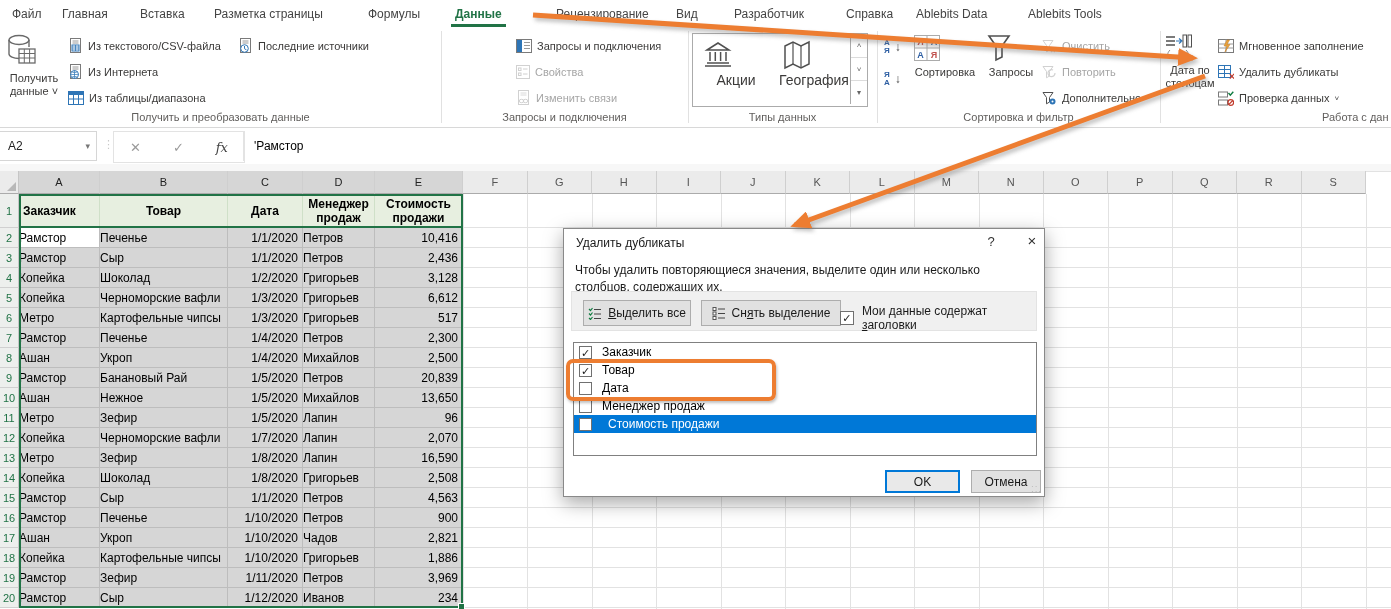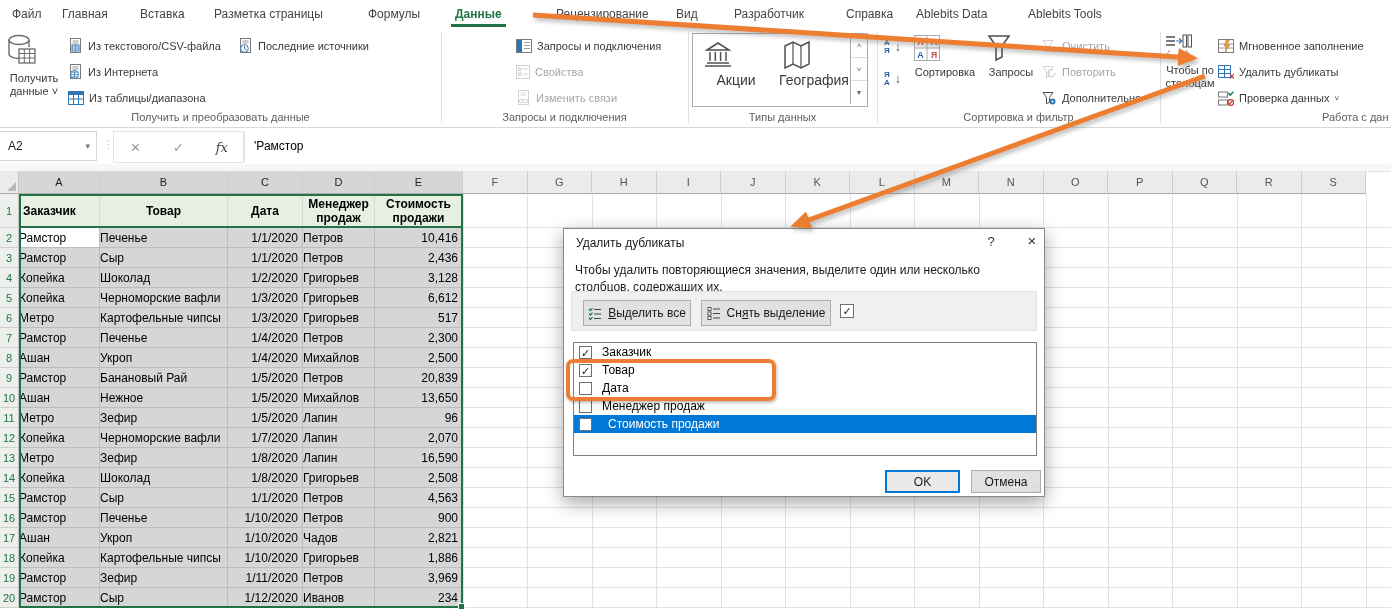--- a/index.html
+++ b/index.html
@@ -67,21 +67,21 @@
 
   
   #dialog{position:absolute;left:563px;top:228px;width:482px;height:269px;background:#fff;border:1px solid #898989;box-shadow:0 6px 18px rgba(0,0,0,.35);z-index:40;font-size:12px;color:#1a1a1a;box-sizing:border-box;}
   #dlg-title{position:absolute;left:12px;top:7px;font-size:12px;color:#1a1a1a;}
   #dlg-help{position:absolute;left:418px;top:5px;width:18px;height:18px;text-align:center;font-size:13px;color:#333;}
   #dlg-close{position:absolute;left:458px;top:3px;width:20px;height:20px;text-align:center;font-size:15px;color:#333;}
   #dlg-instr{position:absolute;left:11px;top:33px;width:450px;line-height:17px;font-size:12px;}
   #dlg-band{position:absolute;left:7px;top:62px;width:466px;height:40px;background:#f0f0f0;border:1px solid #e3e3e3;box-sizing:border-box;}
   .dbtn{position:absolute;top:71px;height:26px;background:#e1e1e1;border:1px solid #adadad;box-sizing:border-box;display:flex;align-items:center;justify-content:center;gap:6px;font-size:12px;color:#1a1a1a;}
   #btn-selectall{left:19px;width:108px;}
-  #btn-unselect{left:137px;width:130px;}
+  #btn-unselect{left:137px;width:140px;}
   .accel{text-decoration:underline;}
   #hdr-check{position:absolute;left:276px;top:75px;display:flex;align-items:center;gap:8px;font-size:12px;}
   .cbx{width:14px;height:14px;border:1px solid #707070;background:#fff;box-sizing:border-box;font-size:11px;line-height:12px;text-align:center;color:#1a1a1a;}
   #dlg-list{position:absolute;left:9px;top:113px;width:464px;height:114px;border:1px solid #808080;background:#fff;box-sizing:border-box;overflow:hidden;}
   #dlg-list-hdr{height:18px;display:flex;align-items:center;padding-left:11px;border-bottom:1px solid #e5e5e5;font-size:12px;color:#1a1a1a;}
   .litem{height:18px;display:flex;align-items:center;gap:10px;padding-left:5px;font-size:12px;color:#000;}
   .litem .cbx{width:13px;height:13px;flex:0 0 13px;}
   .litem.sel{background:#0078d7;color:#fff;}
   .litem.sel .lbl{padding-left:6px;}
   .okbtn{position:absolute;top:241px;height:23px;box-sizing:border-box;display:flex;align-items:center;justify-content:center;font-size:12px;background:#e9e9e9;}
@@ -284,21 +284,21 @@
     <div class="bigbtn" style="left:1164px;top:6px;width:52px">
       <span class="bicon">
         <svg width="28" height="28" viewBox="0 0 28 28">
             <path d="M2,4 h9 M2,8 h9 M2,12 h9" stroke="#505050" stroke-width="1.4"></path>
             <path d="M12,8 h5 M15,5.5 l3,2.5 -3,2.5" fill="none" stroke="#2e75b6" stroke-width="1.2"></path>
             <rect x="19" y="2" width="3.5" height="12" fill="none" stroke="#505050"></rect>
             <rect x="24" y="2" width="3.5" height="12" fill="none" stroke="#505050"></rect>
             <path d="M6,17 c-3,3 -3,6 0,9 M22,17 c3,3 3,6 0,9" fill="none" stroke="#8a8a8a"></path>
           </svg>
       </span>
-      <span>Чтобы по</span><br>
+      <span>Дата по</span><br>
       <span>столбцам</span>
     </div>
     <div class="smallitem" style="left:1218px;top:9px">
       <svg width="16" height="14" viewBox="0 0 16 14">
           <rect x="0.5" y="0.5" width="15" height="13" fill="#fff" stroke="#7a7a7a"></rect>
           <path d="M0.5,5 h15 M0.5,9 h15 M8,0.5 v13" stroke="#9a9a9a"></path>
           <path d="M9,1 l-3,6 h3 l-2,6 5,-7.5 h-3 l2.5,-4.5 z" fill="#e8a33d" stroke="#c97d1e" stroke-width=".5"></path>
         </svg>
       <span>Мгновенное заполнение</span>
     </div>
@@ -559,20 +559,21 @@
           <path d="M6,2 h7" stroke="#444"></path>
           <rect x="1" y="5" width="3" height="3" fill="#fff" stroke="#555"></rect>
           <path d="M6,6.5 h7" stroke="#444"></path>
           <rect x="1" y="9.5" width="3" height="3" fill="#fff" stroke="#555"></rect>
           <path d="M6,11 h7" stroke="#444"></path>
         </svg>
       <span><span>Сн</span><span class="accel">я</span><span>ть выделение</span></span>
     </div>
     <div id="hdr-check">
       <span class="cbx">✓</span>
+      <span><span>Мои данные содержат </span><span class="accel">з</span><span>аголовки</span></span>
     </div>
     <div id="dlg-list">
       <div id="dlg-list-items">
           <div class="litem">
             <div class="cbx">✓</div>
             <div class="lbl">Заказчик</div>
           </div>
           <div class="litem">
             <div class="cbx">✓</div>
             <div class="lbl">Товар</div>

